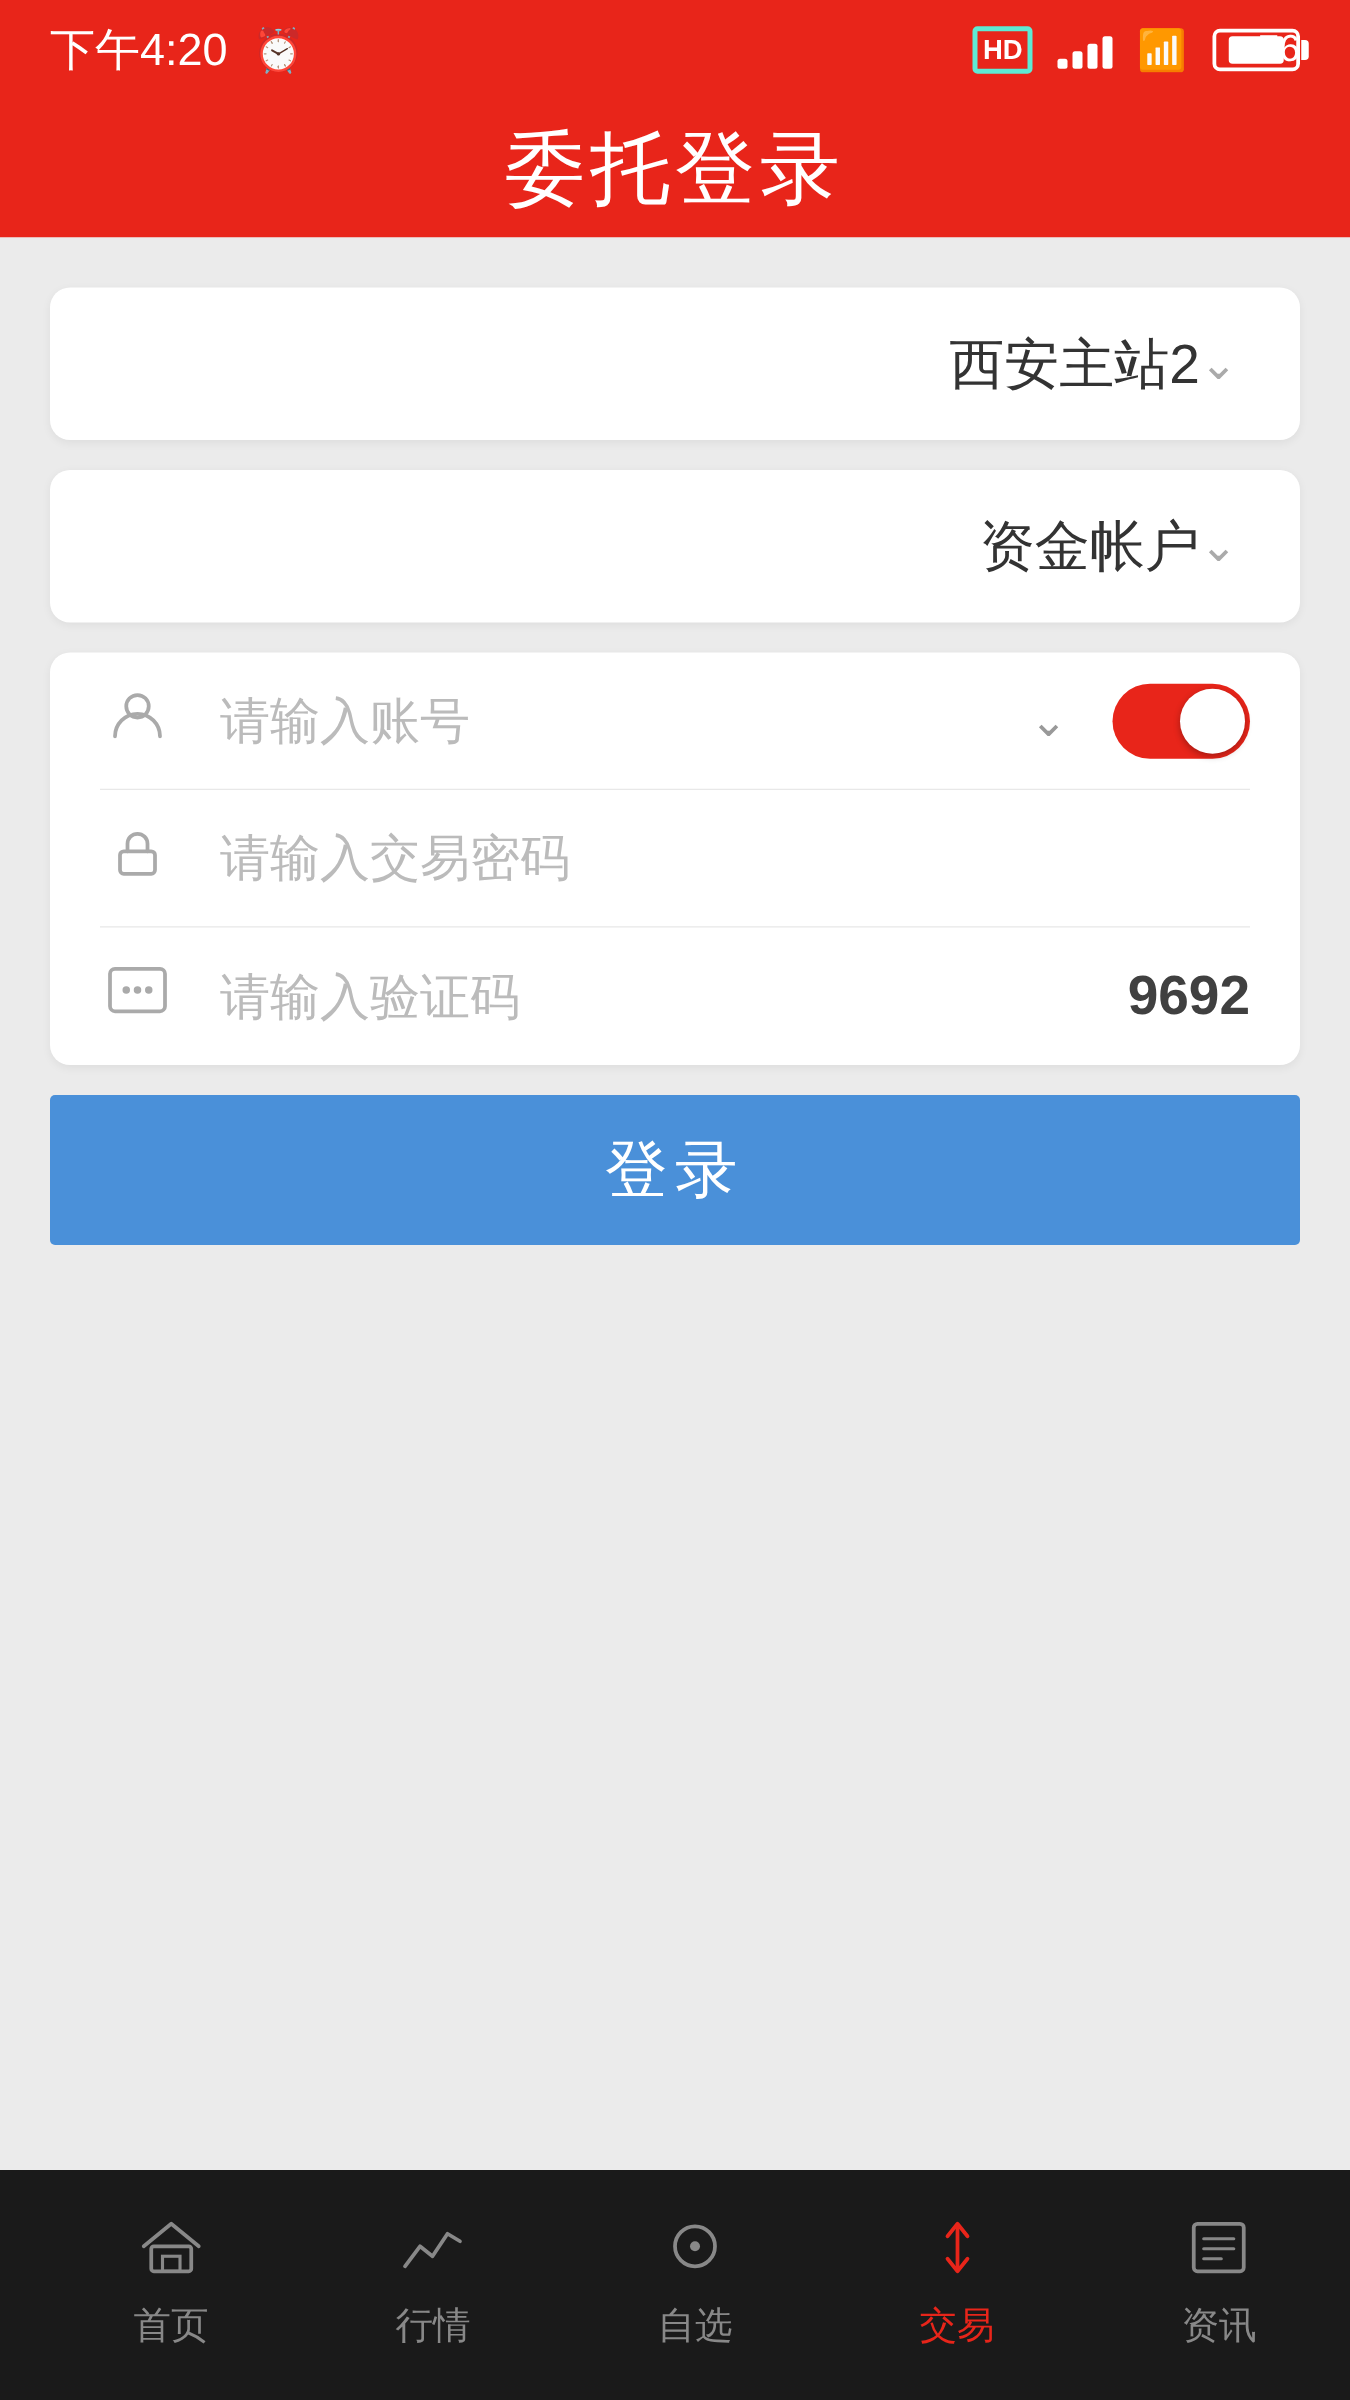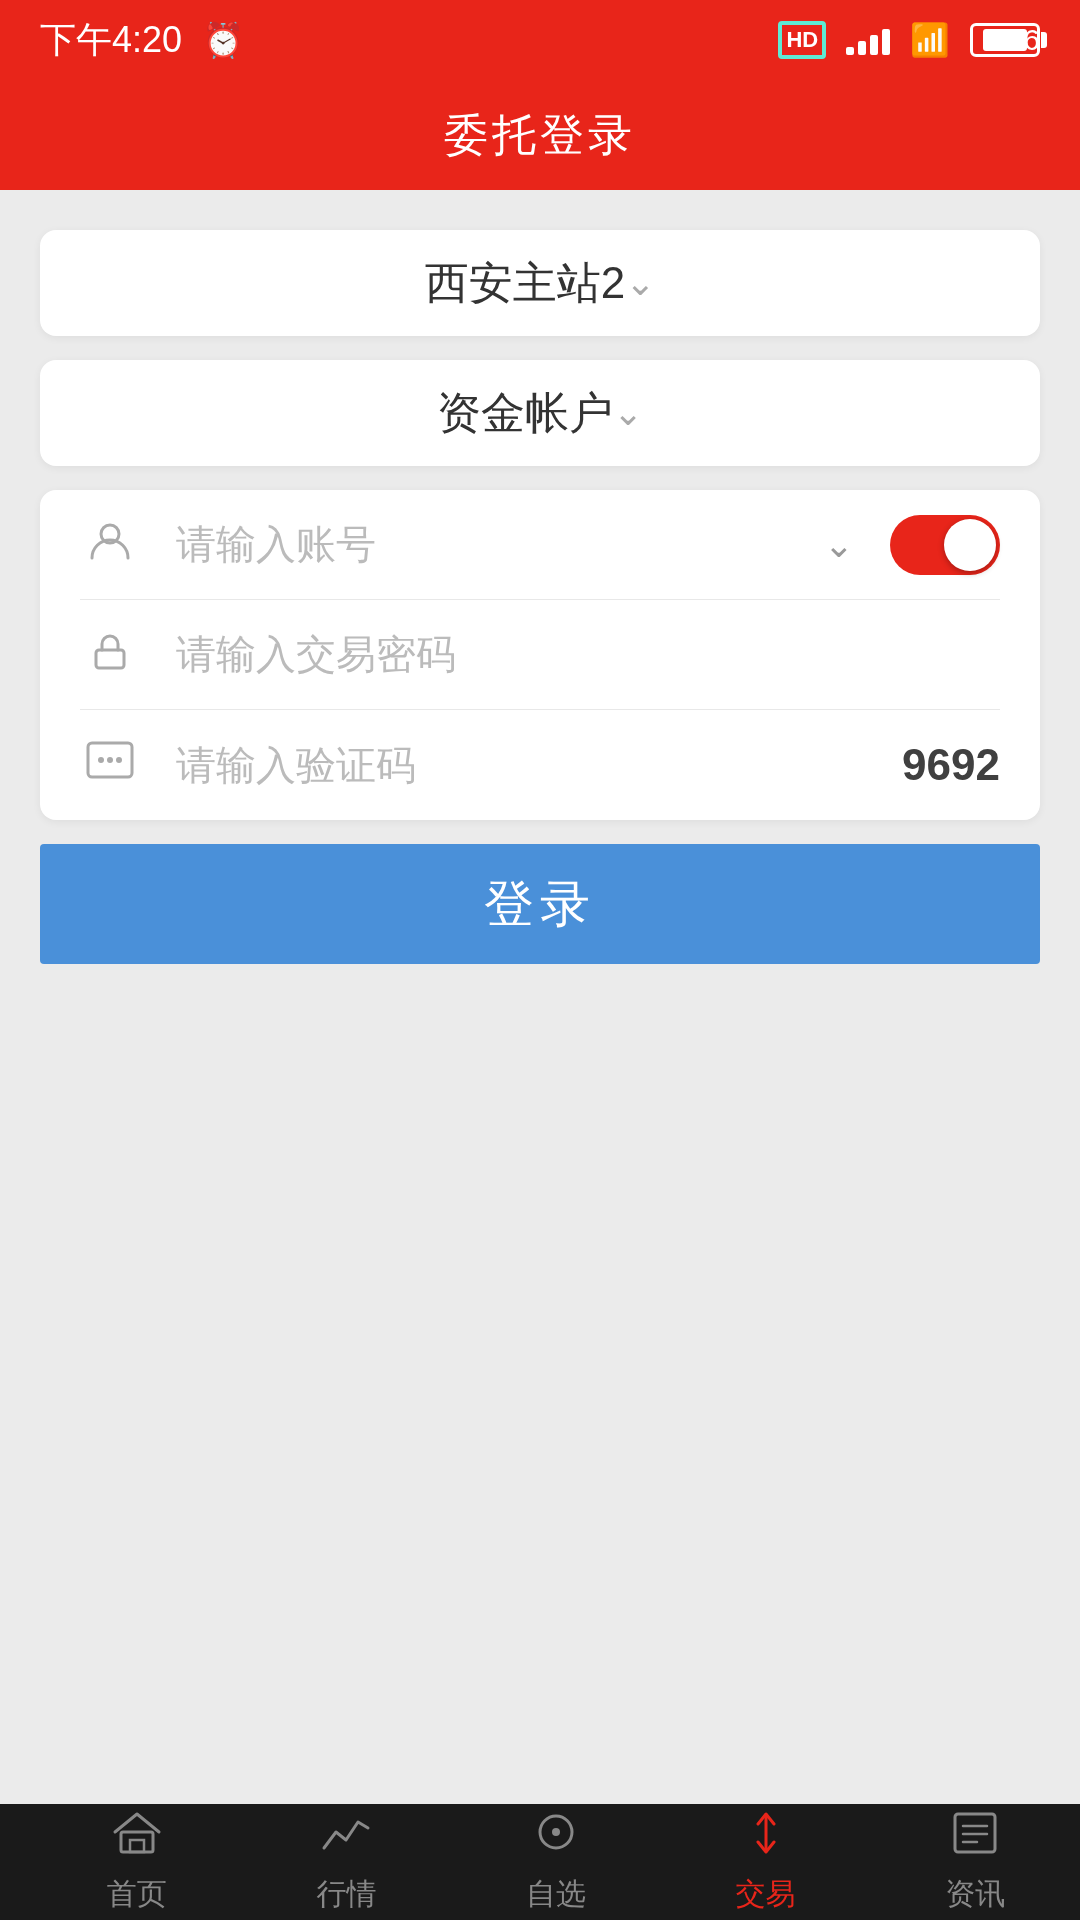--- a/index.html
+++ b/index.html
@@ -49,43 +49,43 @@
     .header {
       background: #e8251a;
       height: 110px;
       display: flex;
       align-items: center;
       justify-content: center;
       flex-shrink: 0;
     }
     .header-title {
       color: white;
-      font-size: 44px;
+      font-size: 64px;
       font-weight: 500;
       letter-spacing: 4px;
     }
 
     
     .main-content {
       flex: 1;
       background: #ebebeb;
       padding: 40px 40px 20px 40px;
       display: flex;
       flex-direction: column;
       gap: 24px;
     }
 
     
     .select-card {
       background: white;
       border-radius: 16px;
-      height: 106px;
-      display: flex;
-      align-items: center;
-      justify-content: center;
+      height: 122px;
+      display: flex;
+      align-items: center;
+      justify-content: flex-end;
       padding: 0 50px;
       box-shadow: 0 2px 8px rgba(0,0,0,0.06);
     }
     .select-card-text {
       font-size: 44px;
       color: #333;
     }
     .chevron-down {
       color: #aaa;
       font-size: 36px;
@@ -169,21 +169,21 @@
       font-size: 50px;
       letter-spacing: 6px;
     }
 
     
     .content-spacer { flex: 1; }
 
     
     .bottom-nav {
       background: #1a1a1a;
-      height: 116px;
+      height: 184px;
       display: flex;
       align-items: stretch;
       flex-shrink: 0;
       padding-left: 32px;
     }
     .nav-item {
       flex: 1;
       display: flex;
       flex-direction: column;
       align-items: center;

